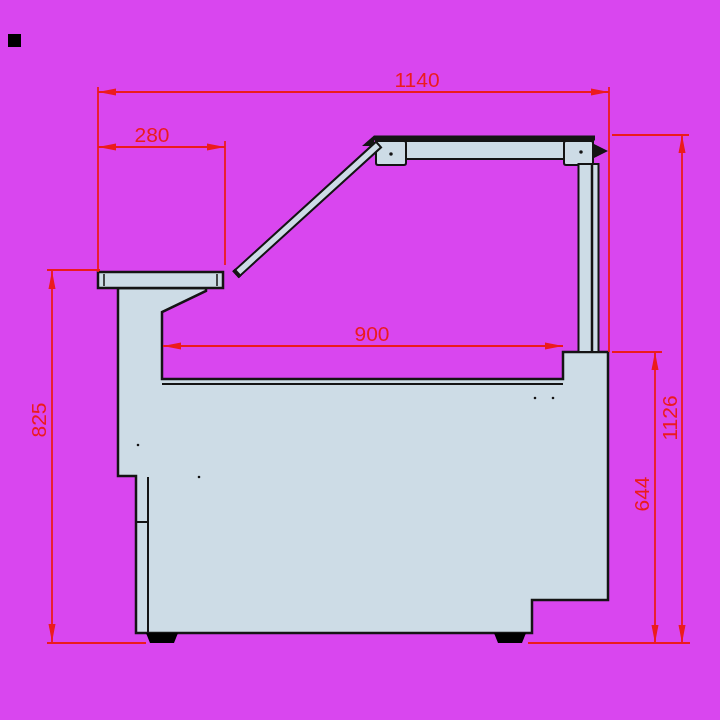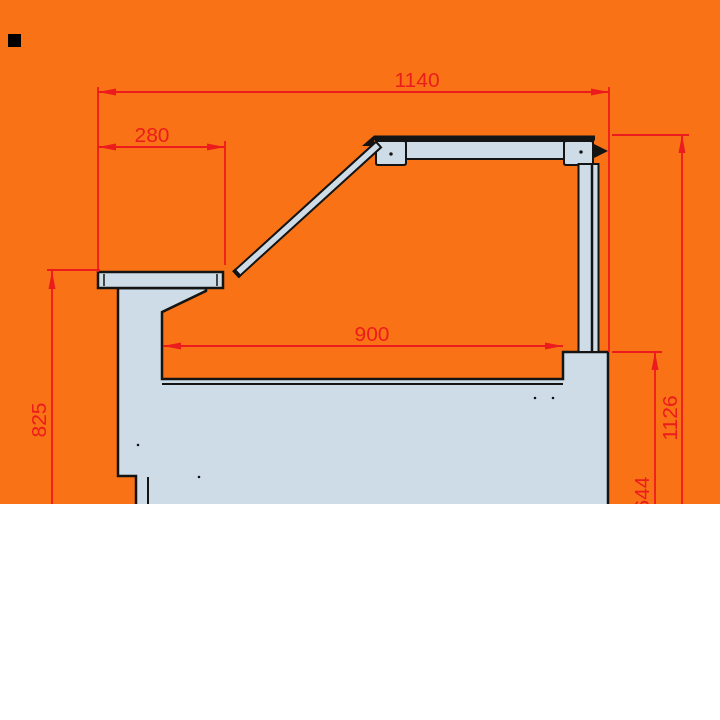--- a/index.html
+++ b/index.html
@@ -1,16 +1,16 @@
 <!DOCTYPE html>
 <html><head>
 <meta charset="utf-8">
 <style>
   html,body{margin:0;padding:0;background:#ffffff;}
-  .page{position:relative;width:720px;height:504px;background:#f97316;overflow:hidden;
+  .page{position:relative;width:720px;height:720px;background:#d946ef;overflow:hidden;
         font-family:"Liberation Sans",sans-serif;}
   svg text{font-family:"Liberation Sans",sans-serif;font-size:21px;}
 </style>
 </head>
 <body>
 
 <div class="page">
 <svg width="720" height="720" viewBox="0 0 720 720">
 
   <rect x="8" y="34" width="13" height="13" fill="#000000"></rect>

